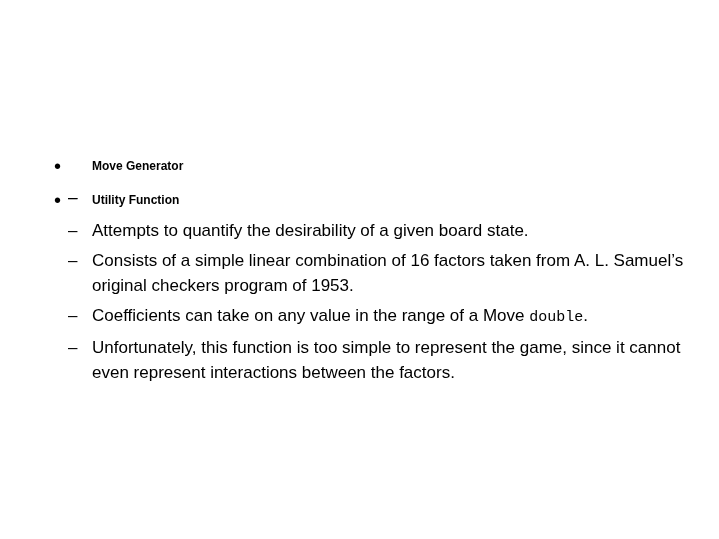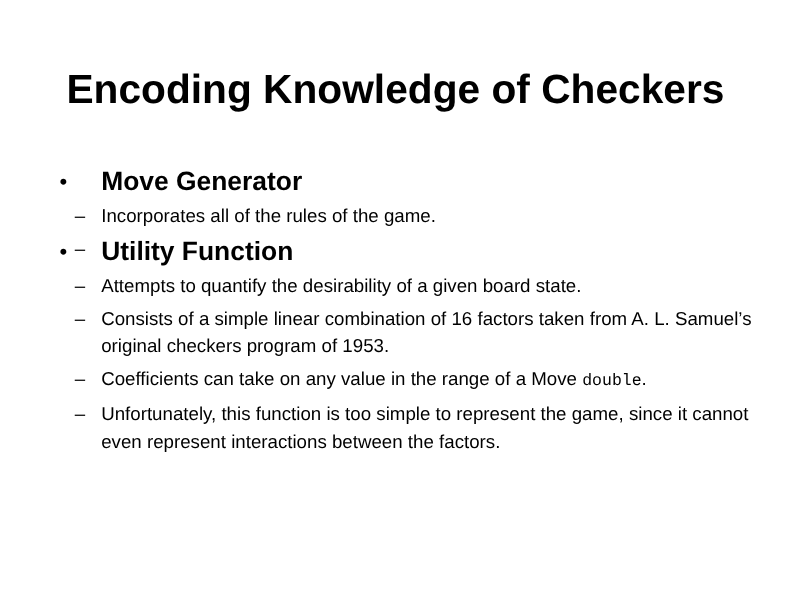--- a/index.html
+++ b/index.html
@@ -49,21 +49,21 @@
     margin-bottom: 2px;
   }
   li.l1 > .bullet1 {
     position: absolute;
     left: 10px;
     top: 0;
     font-size: 20px;
     line-height: 28px;
   }
   .l1-text {
-    font-size: 24px;
+    font-size: 12px;
     font-weight: bold;
     line-height: 28px;
   }
   ul.level2 {
     list-style: none;
     margin: 4px 0 6px 0;
     padding: 0;
   }
   li.l2 {
     position: relative;
@@ -84,33 +84,31 @@
   .mono {
     font-family: "Liberation Mono", monospace;
     font-size: 15px;
   }
 </style>
 </head>
 <body>
 
 <div class="slide">
 
-  <div class="slide-title">Encoding Knowledge of Checkers</div>
 
   <div class="body-block">
     <ul class="level1">
 
       <li class="l1">
         <span class="bullet1">•</span>
         <span class="l1-text">Move Generator</span>
       </li>
       <ul class="level2">
         <li class="l2">
           <span class="bullet2">–</span>
-          <span class="l2-text">Incorporates all of the rules of the game.</span>
         </li>
         <li class="l2">
           <span class="bullet2">–</span>
         </li>
       </ul>
 
       <li class="l1">
         <span class="bullet1">•</span>
         <span class="l1-text">Utility Function</span>
       </li>

